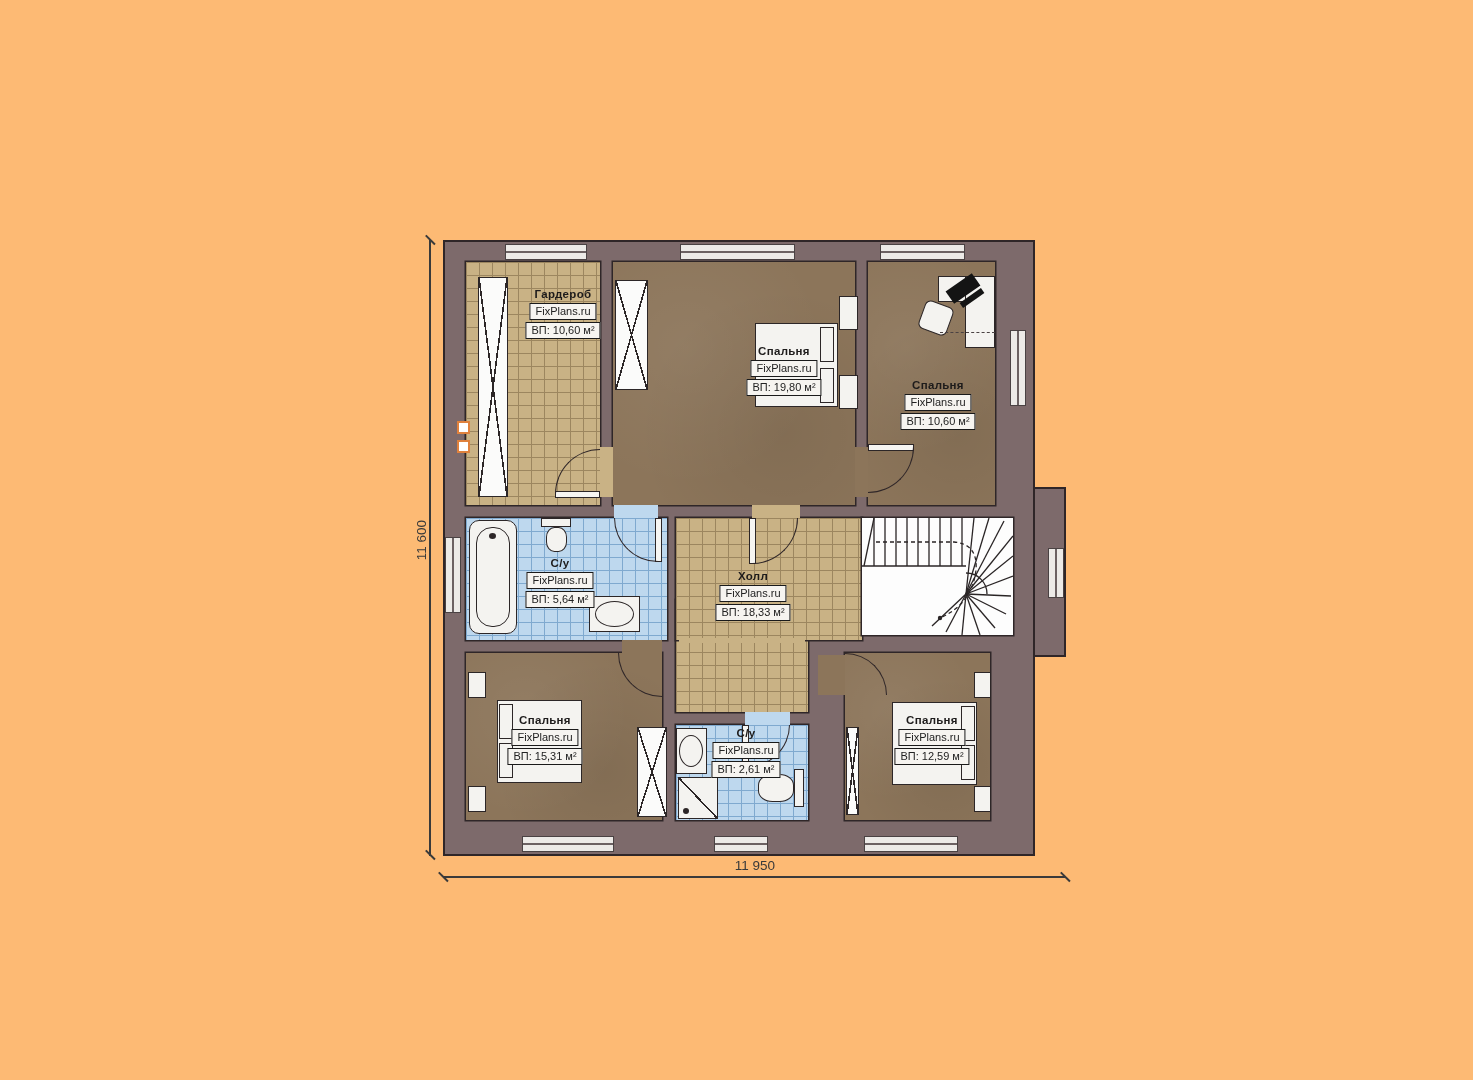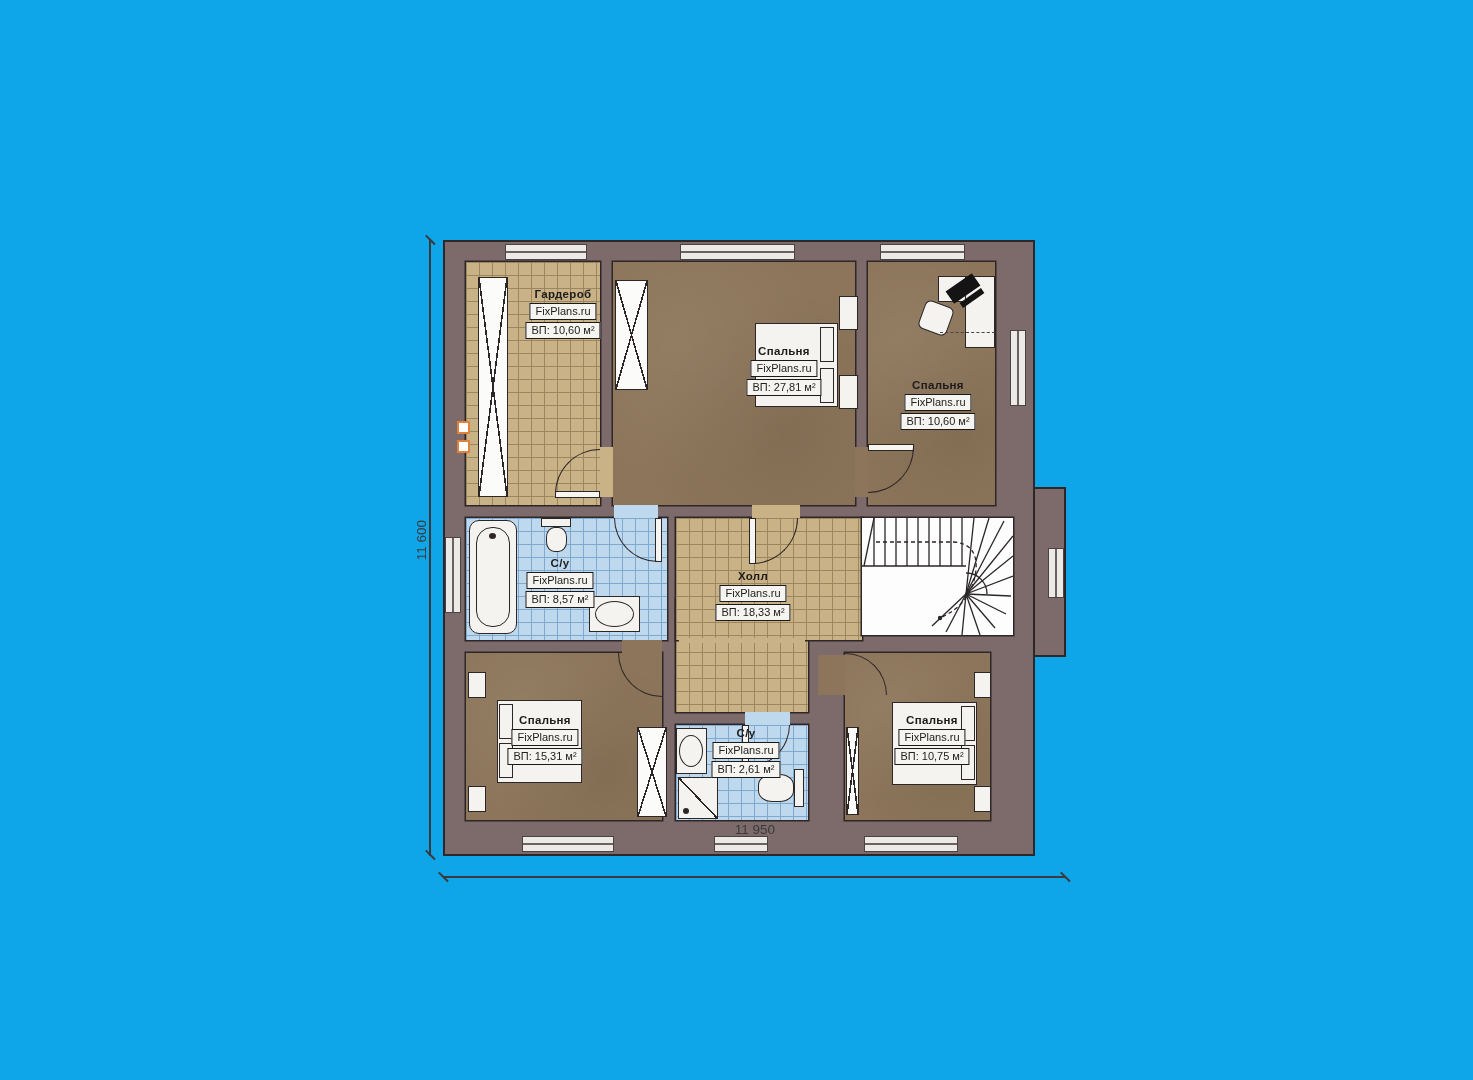--- a/index.html
+++ b/index.html
@@ -2,21 +2,21 @@
 <html style="--wall: #7d6a6b; --outline: #2f2628; --floor-brown: #8c755a; --tile-tan: #c9b285; --tile-blue: #bed8ee; --fixture: #f4f3f0;"><head>
 <meta charset="utf-8">
 <style>
   :root{
     --wall:#7d6a6b; --outline:#2f2628; --floor-brown:#8c755a;
     --tile-tan:#c9b285; --tile-tan-line:#9c865f;
     --tile-blue:#bed8ee; --tile-blue-line:#7fa9cf;
     --fixture:#f4f3f0; --ink:#1d1b1b; --dim:#3a3a3a;
   }
   html,body{margin:0;padding:0;background:#ffffff;}
-  #canvas{position:relative;width:1473px;height:1080px;background:#0ea5e9;overflow:hidden;
+  #canvas{position:relative;width:1473px;height:1080px;background:#fdba74;overflow:hidden;
           font-family:"Liberation Sans", sans-serif;}
   .abs{position:absolute;box-sizing:border-box;}
   .wall{background:var(--wall);border:2px solid var(--outline);}
   .floor{box-shadow:0 0 0 1.5px var(--outline);}
   .brown{background-color:var(--floor-brown);
     background-image:radial-gradient(circle at 30% 35%, rgba(255,255,255,.06), transparent 60%),
                      radial-gradient(circle at 70% 70%, rgba(0,0,0,.07), transparent 60%);}
   .tan{background-color:var(--tile-tan);
     background-image:linear-gradient(var(--tile-tan-line) 1px, transparent 1px),
                      linear-gradient(90deg, var(--tile-tan-line) 1px, transparent 1px);
@@ -188,56 +188,56 @@
   <div class="abs orange-box" style="left:457px;top:440px;width:13px;height:13px;z-index:15;"></div>
 
   <div class="abs room-label" style="left:563px;top:288px;">
     <div class="rname">Гардероб</div>
     <div class="lbox">FixPlans.ru</div>
     <div class="lbox">ВП: 10,60 м²</div>
   </div>
   <div class="abs room-label" style="left:784px;top:345px;">
     <div class="rname">Спальня</div>
     <div class="lbox">FixPlans.ru</div>
-    <div class="lbox">ВП: 27,81 м²</div>
+    <div class="lbox">ВП: 19,80 м²</div>
   </div>
   <div class="abs room-label" style="left:938px;top:379px;">
     <div class="rname">Спальня</div>
     <div class="lbox">FixPlans.ru</div>
     <div class="lbox">ВП: 10,60 м²</div>
   </div>
   <div class="abs room-label" style="left:560px;top:557px;">
     <div class="rname">С/у</div>
     <div class="lbox">FixPlans.ru</div>
-    <div class="lbox">ВП: 8,57 м²</div>
+    <div class="lbox">ВП: 5,64 м²</div>
   </div>
   <div class="abs room-label" style="left:753px;top:570px;">
     <div class="rname">Холл</div>
     <div class="lbox">FixPlans.ru</div>
     <div class="lbox">ВП: 18,33 м²</div>
   </div>
   <div class="abs room-label" style="left:545px;top:714px;">
     <div class="rname">Спальня</div>
     <div class="lbox">FixPlans.ru</div>
     <div class="lbox">ВП: 15,31 м²</div>
   </div>
   <div class="abs room-label" style="left:746px;top:727px;">
     <div class="rname">С/у</div>
     <div class="lbox">FixPlans.ru</div>
     <div class="lbox">ВП: 2,61 м²</div>
   </div>
   <div class="abs room-label" style="left:932px;top:714px;">
     <div class="rname">Спальня</div>
     <div class="lbox">FixPlans.ru</div>
-    <div class="lbox">ВП: 10,75 м²</div>
+    <div class="lbox">ВП: 12,59 м²</div>
   </div>
 
   <div class="abs dim-line" style="left:429px;top:240px;width:2px;height:616px;"></div>
   <div class="abs tick" style="left:424px;top:239px;"></div>
   <div class="abs tick" style="left:424px;top:854px;"></div>
   <div class="abs dim-text" style="left:390px;top:532px;width:64px;height:16px;transform:rotate(-90deg);transform-origin:center;">11 600</div>
 
   <div class="abs dim-line" style="left:443px;top:876px;width:623px;height:2px;"></div>
   <div class="abs tick" style="left:437px;top:876px;"></div>
   <div class="abs tick" style="left:1059px;top:876px;"></div>
-  <div class="abs dim-text" style="left:715px;top:822px;width:80px;height:15px;">11 950</div>
+  <div class="abs dim-text" style="left:715px;top:858px;width:80px;height:15px;">11 950</div>
 
 </div>
 
 </body></html>

